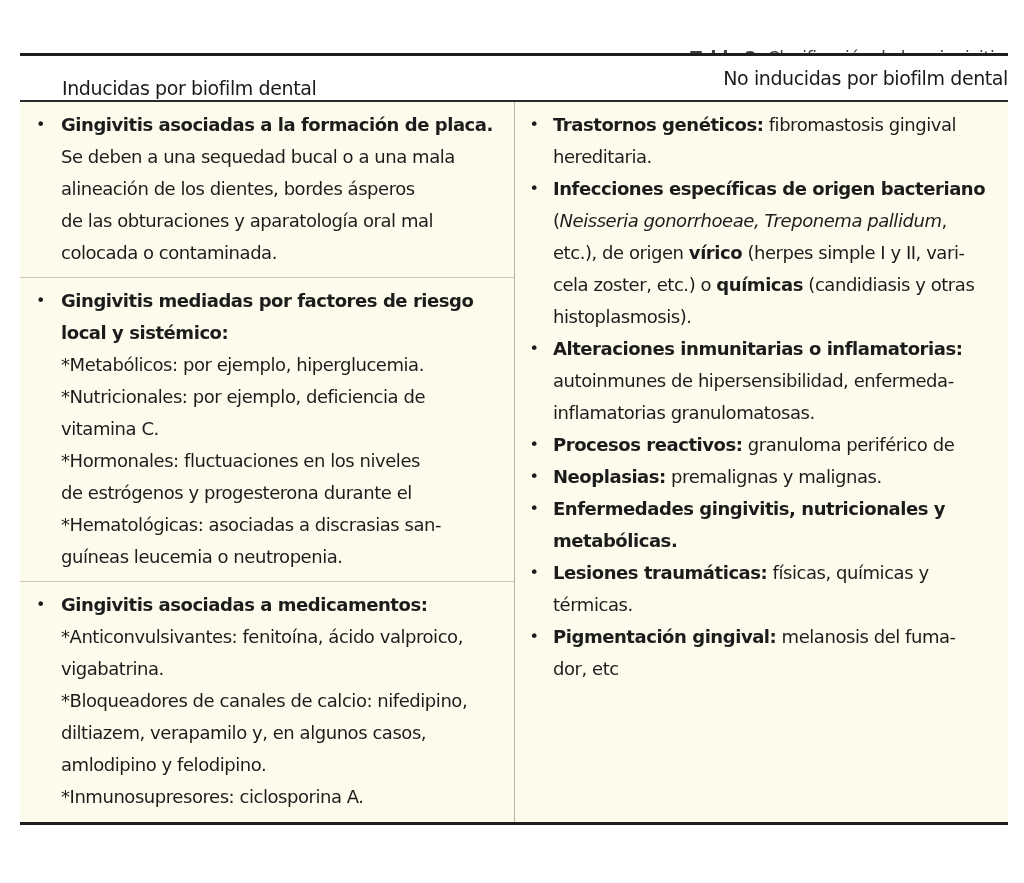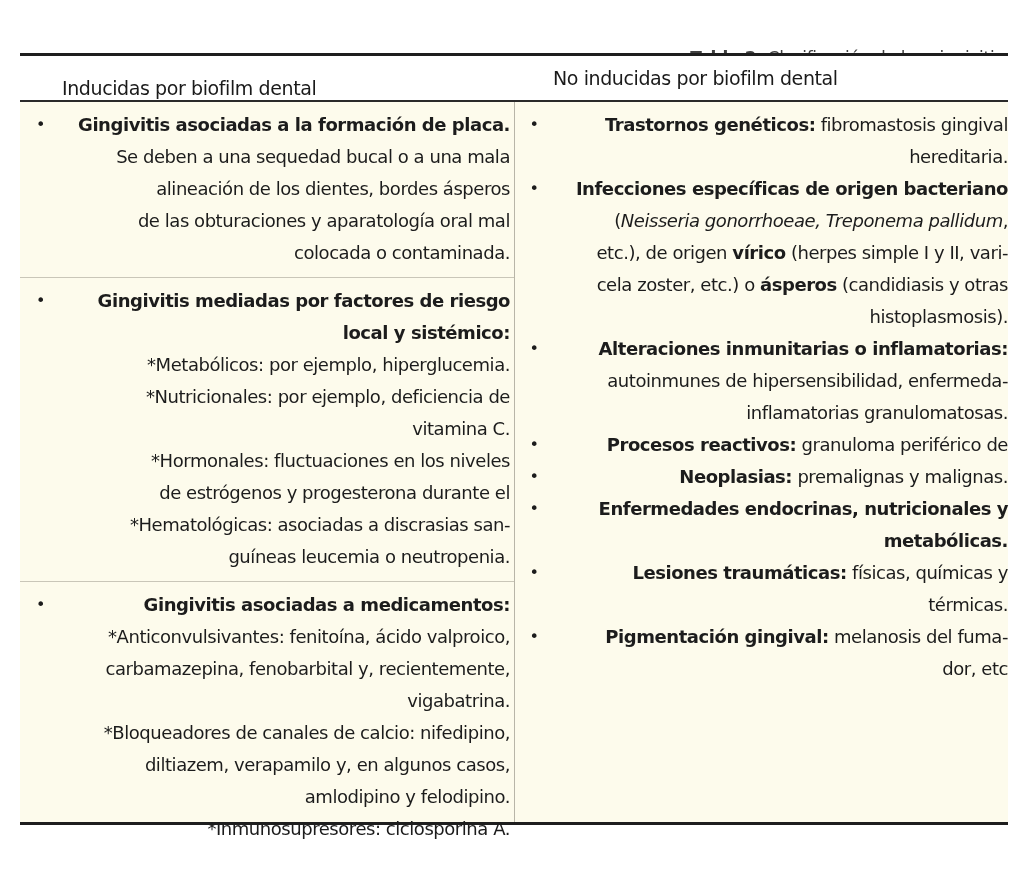--- a/index.html
+++ b/index.html
@@ -41,21 +41,21 @@
     height: 44px;
     align-items: center;
     background: #ffffff;
   }
   .header-cell {
     font-size: 19px;
     letter-spacing: -0.4px;
     color: #1a1a1a;
   }
   .header-left { width: 495px; padding-left: 42px; box-sizing: border-box; margin-top: 20px; }
-  .header-right { flex: 1; padding-left: 38px; box-sizing: border-box; }
+  .header-right { flex: 1; padding-left: 38px; box-sizing: border-box; text-align: right; }
   .rule-mid {
     height: 2px;
     background: #2a2a2a;
   }
   .body-row {
     display: flex;
     background: #fdfbec;
     height: 720px;
   }
   .col-left {
@@ -82,21 +82,21 @@
   }
   .bullet {
     width: 41px;
     flex: 0 0 41px;
     text-align: center;
     padding-left: 0px;
     box-sizing: border-box;
     font-size: 16px;
   }
   .col-right .bullet { width: 38px; flex: 0 0 38px; }
-  .content { flex: 1; text-align: right; }
+  .content { flex: 1; }
   .content b { font-weight: bold; }
   .content i { font-style: italic; }
   .line { display: block; white-space: nowrap; }
   .rule-bottom {
     height: 3px;
     background: #1e1e1e;
   }
 </style>
 </head>
 <body>
@@ -141,21 +141,20 @@
               <span class="line"><span>guíneas leucemia o neutropenia.</span></span>
             </div>
           </div>
         </div>
         <div class="cell">
           <div class="item">
             <span class="bullet">•</span>
             <div class="content">
               <span class="line"><b>Gingivitis asociadas a medicamentos:</b></span>
               <span class="line"><span>*Anticonvulsivantes: fenitoína, ácido valproico,</span></span>
-              <span class="line"><span>carbamazepina, fenobarbital y, recientemente,</span></span>
               <span class="line"><span>vigabatrina.</span></span>
               <span class="line"><span>*Bloqueadores de canales de calcio: nifedipino,</span></span>
               <span class="line"><span>diltiazem, verapamilo y, en algunos casos,</span></span>
               <span class="line"><span>amlodipino y felodipino.</span></span>
               <span class="line"><span>*Inmunosupresores: ciclosporina A.</span></span>
             </div>
           </div>
         </div>
       </div>
     <div class="col-right" id="col-right">
@@ -165,21 +164,21 @@
             <span class="line"><b>Trastornos genéticos:</b><span> fibromastosis gingival</span></span>
             <span class="line"><span>hereditaria.</span></span>
           </div>
         </div>
         <div class="item">
           <span class="bullet">•</span>
           <div class="content">
             <span class="line"><b>Infecciones específicas de origen bacteriano</b></span>
             <span class="line"><span>(</span><i>Neisseria gonorrhoeae, Treponema pallidum</i><span>,</span></span>
             <span class="line"><span>etc.), de origen </span><b>vírico</b><span> (herpes simple I y II, vari-</span></span>
-            <span class="line"><span>cela zoster, etc.) o </span><b>ásperos</b><span> (candidiasis y otras</span></span>
+            <span class="line"><span>cela zoster, etc.) o </span><b>químicas</b><span> (candidiasis y otras</span></span>
             <span class="line"><span>histoplasmosis).</span></span>
           </div>
         </div>
         <div class="item">
           <span class="bullet">•</span>
           <div class="content">
             <span class="line"><b>Alteraciones inmunitarias o inflamatorias:</b></span>
             <span class="line"><span>autoinmunes de hipersensibilidad, enfermeda-</span></span>
             <span class="line"><span>inflamatorias granulomatosas.</span></span>
           </div>
@@ -192,21 +191,21 @@
         </div>
         <div class="item">
           <span class="bullet">•</span>
           <div class="content">
             <span class="line"><b>Neoplasias:</b><span> premalignas y malignas.</span></span>
           </div>
         </div>
         <div class="item">
           <span class="bullet">•</span>
           <div class="content">
-            <span class="line"><b>Enfermedades endocrinas, nutricionales y</b></span>
+            <span class="line"><b>Enfermedades gingivitis, nutricionales y</b></span>
             <span class="line"><b>metabólicas.</b></span>
           </div>
         </div>
         <div class="item">
           <span class="bullet">•</span>
           <div class="content">
             <span class="line"><b>Lesiones traumáticas:</b><span> físicas, químicas y</span></span>
             <span class="line"><span>térmicas.</span></span>
           </div>
         </div>

